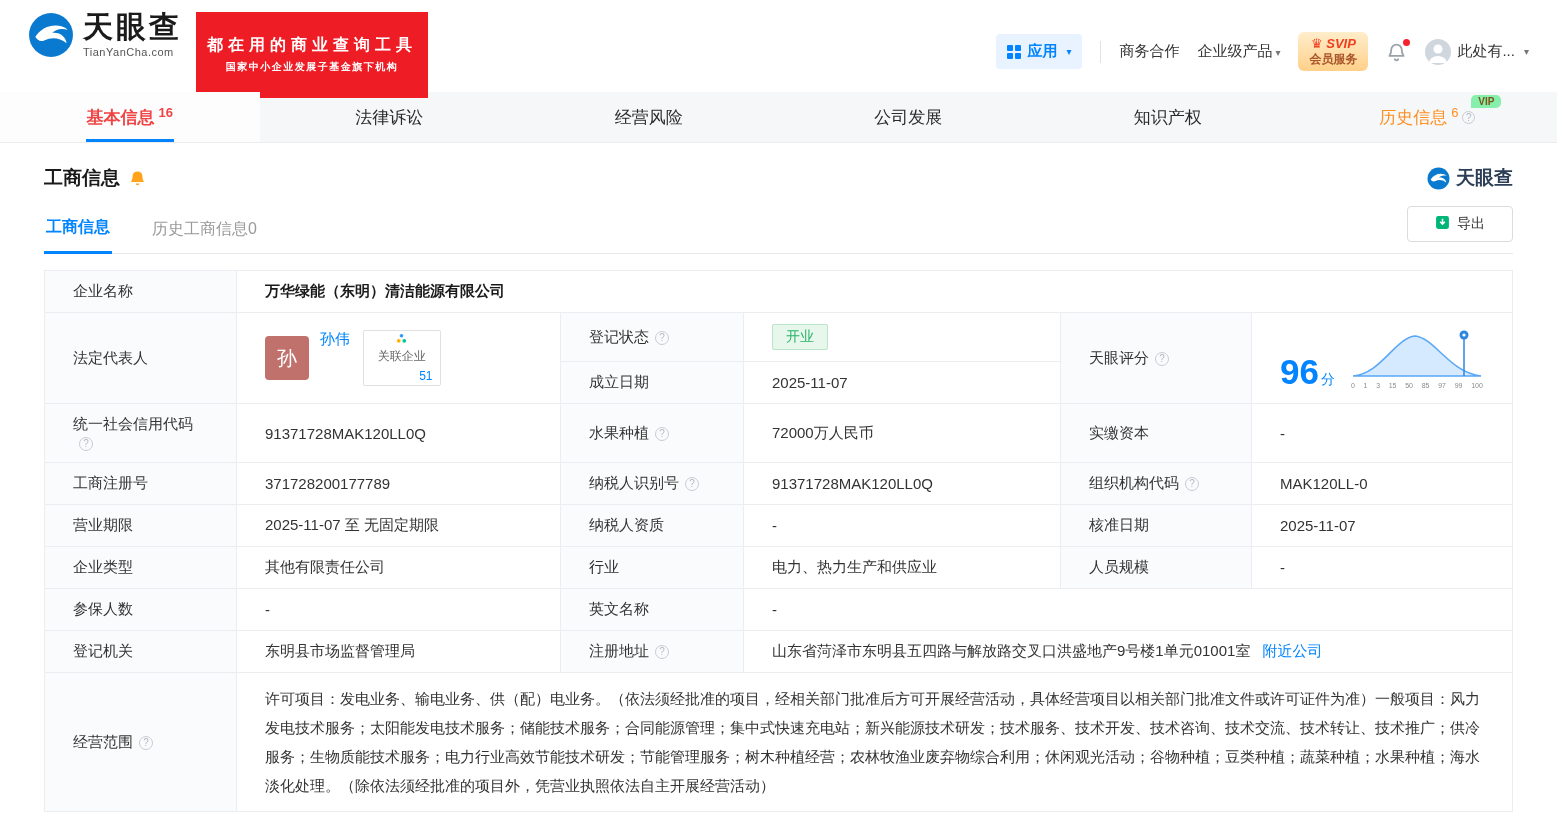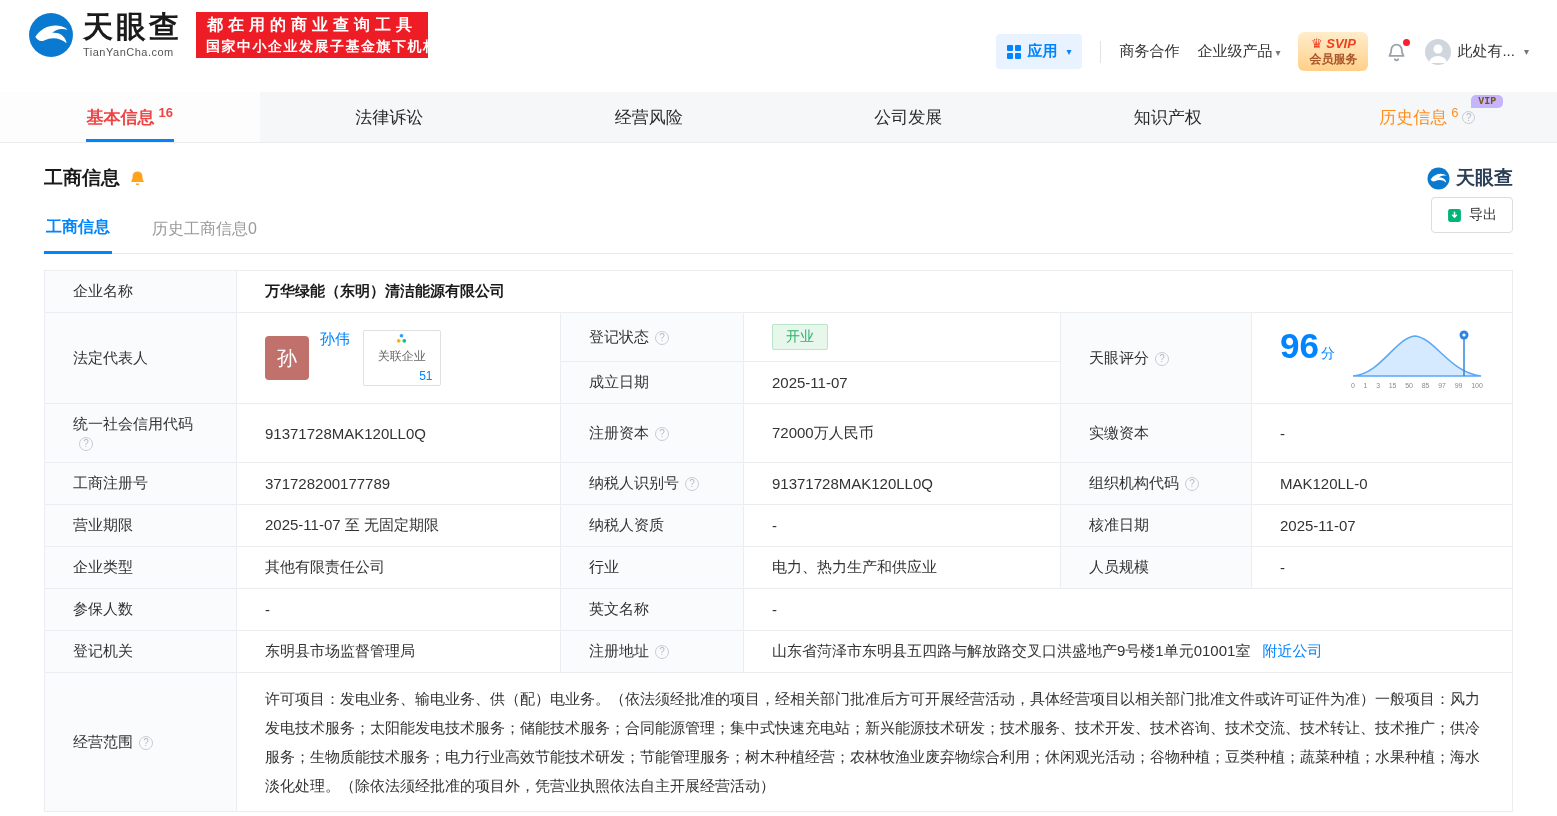--- a/index.html
+++ b/index.html
@@ -4,23 +4,23 @@
 <style>
   * { margin:0; padding:0; box-sizing:border-box; }
   html,body { width:1557px; height:816px; overflow:hidden; }
   body { background:#fff; color:#333; font-family:"Liberation Sans","DejaVu Sans",sans-serif; font-size:14px; }
 
   
   .topbar { height:92px; display:flex; align-items:flex-start; padding:12px 28px 0; background:#fff; }
   .logo { display:flex; align-items:center; gap:9px; cursor:pointer; }
   .logo-text .brand { font-size:30px; font-weight:bold; color:#1a1a1a; letter-spacing:3px; line-height:1; }
   .logo-text .domain { font-size:11px; color:#555; margin-top:4px; letter-spacing:.5px; }
-  .promo { margin-left:14px; background:#ee1c25; color:#fff; font-weight:bold; width:232px; padding:1px 10px; text-align:center; }
+  .promo { margin-left:14px; background:#ee1c25; color:#fff; font-weight:bold; width:232px; padding:21px 10px; text-align:center; }
   .promo-l1 { font-size:16px; letter-spacing:5px; line-height:23px; white-space:nowrap; }
-  .promo-l2 { font-size:14px; letter-spacing:1.5px; line-height:21px; white-space:nowrap; }
+  .promo-l2 { font-size:10px; letter-spacing:1.5px; line-height:21px; white-space:nowrap; }
 
   .search-wrap { margin-left:20px; }
   .search-tabs { display:flex; gap:8px; }
   .stab { font-size:13px; padding:4px 13px; cursor:pointer; color:#333; }
   .stab.active { background:#0084ff; color:#fff; border-radius:2px 2px 0 0; }
   .search-row { display:flex; }
   .search-box { position:relative; width:393px; height:38px; border:2px solid #0084ff; background:#fff; display:flex; align-items:center; }
   .search-box input { border:0; outline:0; flex:1; font-size:15px; padding:0 32px 0 12px; color:#222; font-family:inherit; background:transparent; }
   .clear-icon { position:absolute; right:9px; width:16px; height:16px; border-radius:50%; background:#c9ccd1; color:#fff; font-size:12px; line-height:15px; text-align:center; cursor:pointer; }
   .search-btn { width:86px; height:38px; background:#0084ff; color:#fff; border:0; font-size:16px; cursor:pointer; font-family:inherit; }
@@ -38,51 +38,51 @@
   .red-dot { position:absolute; top:-2px; right:-3px; width:7px; height:7px; background:#f5222d; border-radius:50%; }
   .user { display:flex; align-items:center; gap:6px; cursor:pointer; font-size:15px; white-space:nowrap; }
 
   
   .main-tabs { height:51px; background:#f6f7f9; display:flex; border-bottom:1px solid #ececec; }
   .mtab { flex:1; display:flex; align-items:center; justify-content:center; font-size:17px; color:#2a2a2a; cursor:pointer; position:relative; }
   .mtab.active { color:#ef4444; font-weight:bold; background:#fdfdfe; }
   .mtab.active::after { content:""; position:absolute; left:50%; transform:translateX(-50%); bottom:0; width:88px; height:3px; background:#0084ff; }
   .mtab-count { font-size:13px; margin-left:4px; position:relative; top:-5px; }
   .mtab.history { color:#ff8f1f; }
-  .vip-ribbon { position:absolute; top:3px; left:calc(50% + 44px); background:#c4b5fd; color:#7a5414; font-size:10px; font-weight:bold; padding:1px 7px; border-radius:5px 5px 5px 0;font-family:Liberation Mono, monospace; }
+  .vip-ribbon { position:absolute; top:3px; left:calc(50% + 44px); background:#86efac; color:#7a5414; font-size:10px; font-weight:bold; padding:1px 7px; border-radius:5px 5px 5px 0; }
 
   
   .content { padding:0 44px; }
   .section-head { display:flex; align-items:center; margin-top:22px; }
   .section-title { font-size:19px; font-weight:bold; color:#1a1a1a; }
   .bell-orange { margin-left:9px; display:flex; }
   .watermark { margin-left:auto; display:flex; align-items:center; gap:6px; font-size:19px; font-weight:bold; color:#2c3e55; }
 
   .subtab-row { display:flex; align-items:flex-end; margin-top:16px; border-bottom:1px solid #e9e9e9; position:relative; }
   .subtab { font-size:16px; padding:10px 2px 13px; margin-right:38px; cursor:pointer; color:#999; }
   .subtab.active { color:#0084ff; font-weight:bold; border-bottom:3px solid #0084ff; margin-bottom:-1px; }
-  .export-btn { position:absolute; right:0; bottom:20px; display:flex; align-items:center; gap:7px; border:1px solid #dcdcdc; background:#fff; border-radius:4px; padding:8px 15px; font-size:14px; color:#333; cursor:pointer; font-family:inherit; }
+  .export-btn { position:absolute; right:0; bottom:11px; display:flex; gap:7px; border:1px solid #dcdcdc; background:#fff; border-radius:4px; padding:8px 27px; font-size:14px; color:#333; cursor:pointer; font-family:inherit; }
 
   
   .info-table { width:100%; border-collapse:collapse; margin-top:16px; table-layout:fixed; }
   .info-table td { border:1px solid #ebedf0; padding:11px 28px; font-size:15px; vertical-align:middle; word-break:break-all; color:#333; }
   td.lbl { background:#fafbfc; }
   td.val.bold { font-weight:bold; color:#1a1a1a; }
   .help { display:inline-block; width:14px; height:14px; border:1px solid #c8ccd4; border-radius:50%; color:#b3b9c2; font-size:10px; line-height:12px; text-align:center; margin-left:6px; vertical-align:1px; cursor:pointer; }
   .help.sm { width:13px; height:13px; line-height:11px; margin-left:4px; }
 
   .badge-open { display:inline-block; background:#e7f7ec; color:#2bb36b; border:1px solid #b9e6c8; border-radius:2px; padding:3px 13px; font-size:14px; }
 
   .rep { display:flex; align-items:center; gap:11px; }
   .avatar-rep { width:44px; height:44px; border-radius:4px; background:#c0716c; color:#fff; font-size:20px; display:flex; align-items:center; justify-content:center; flex:none; }
   .rep-name { color:#0084ff; font-size:15px; cursor:pointer; text-decoration:none; }
   .related-tag { display:inline-flex; align-items:center; gap:4px; border:1px solid #e0e0e0; border-radius:2px; padding:2px 7px; font-size:12px; color:#666; margin-left:9px; cursor:pointer; background:#fff; white-space:nowrap;flex-direction:column; }
   .related-tag b { color:#0084ff; font-weight:normal;margin-left:48px; }
 
-  .score-wrap { display:flex; align-items:flex-start; gap:16px; }
+  .score-wrap { display:flex; align-items:flex-end; gap:16px; }
   .score-num { color:#0084ff; font-weight:bold; font-size:35px; line-height:1; white-space:nowrap; }
   .score-num small { font-size:14px; font-weight:normal; margin-left:2px; }
   .score-chart { width:132px; }
   .score-axis { display:flex; justify-content:space-between; font-size:7px; color:#8a8a8a; margin-top:1px; }
 
   .addr-link { color:#0084ff; cursor:pointer; margin-left:12px; white-space:nowrap; }
   .scope-text { line-height:29px; }
 </style>
 </head>
 <body>
@@ -258,21 +258,21 @@
         </div>
       </td>
     </tr>
     <tr>
       <td class="lbl"><span>成立日期</span></td>
       <td class="val">2025-11-07</td>
     </tr>
     <tr>
       <td class="lbl"><span>统一社会信用代码</span><span class="help">?</span></td>
       <td class="val">91371728MAK120LL0Q</td>
-      <td class="lbl"><span>注册资本</span><span class="help">?</span></td>
+      <td class="lbl"><span>水果种植</span><span class="help">?</span></td>
       <td class="val">72000万人民币</td>
       <td class="lbl"><span>实缴资本</span></td>
       <td class="val">-</td>
     </tr>
     <tr>
       <td class="lbl"><span>工商注册号</span></td>
       <td class="val">371728200177789</td>
       <td class="lbl"><span>纳税人识别号</span><span class="help">?</span></td>
       <td class="val">91371728MAK120LL0Q</td>
       <td class="lbl"><span>组织机构代码</span><span class="help">?</span></td>

